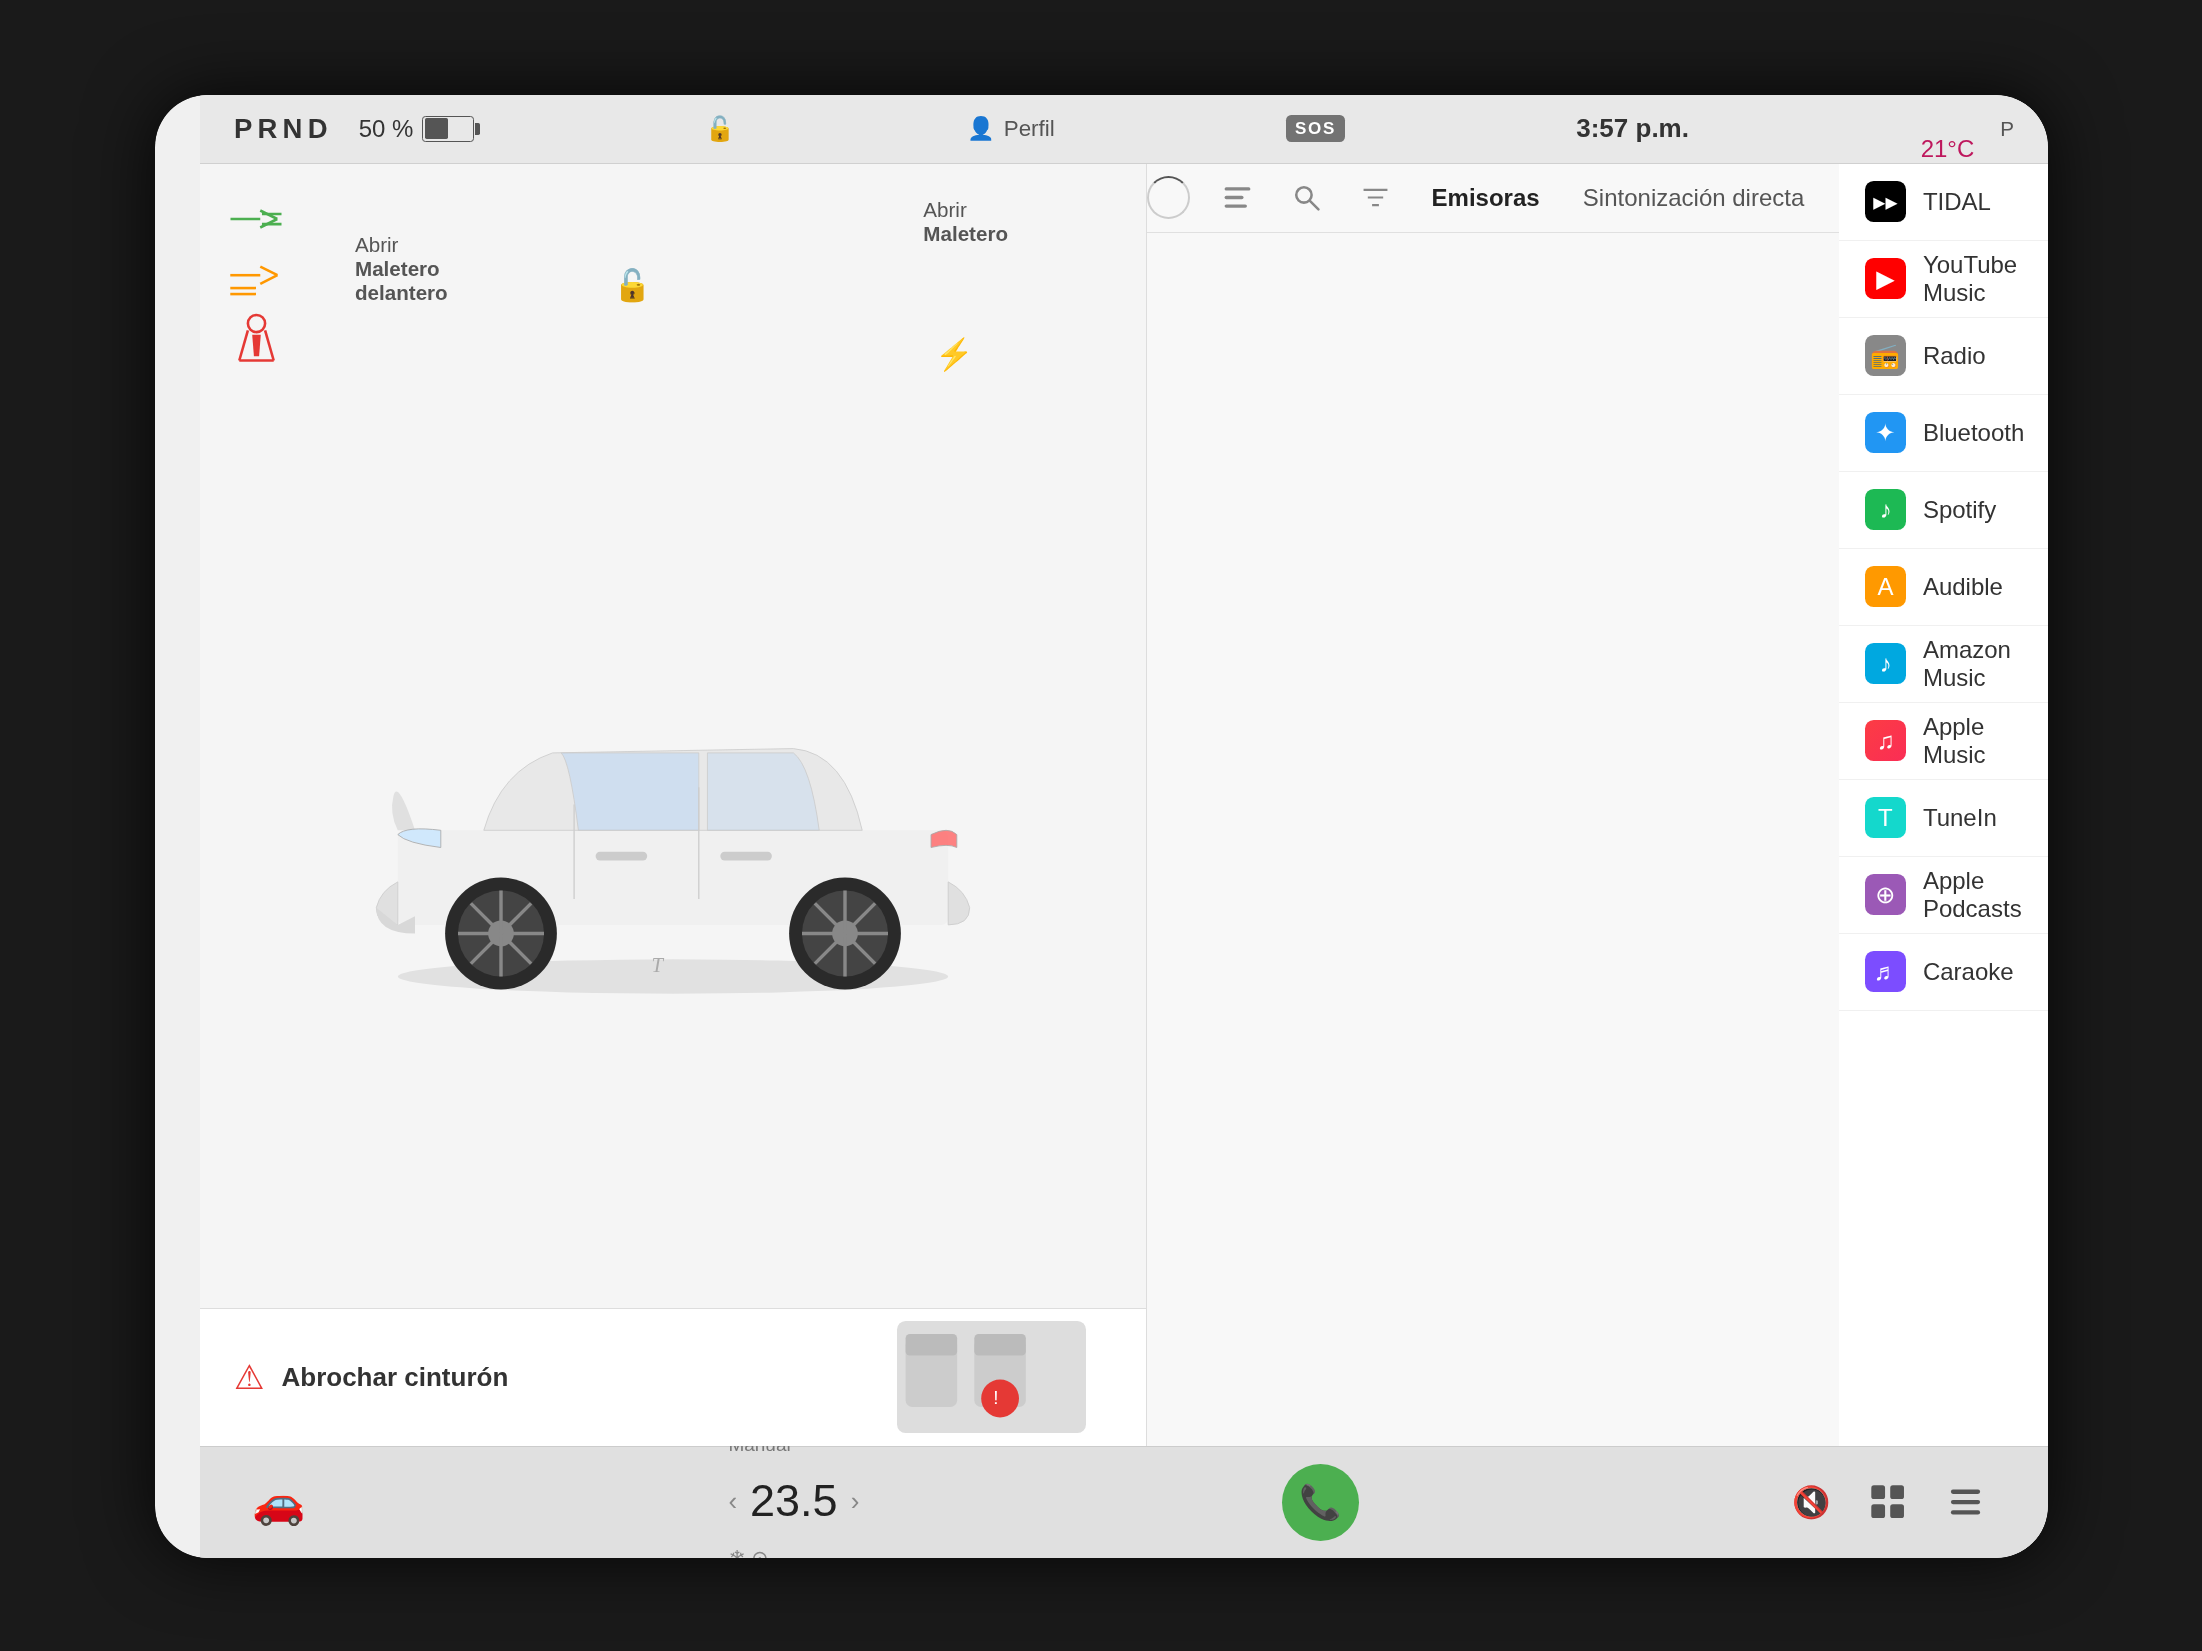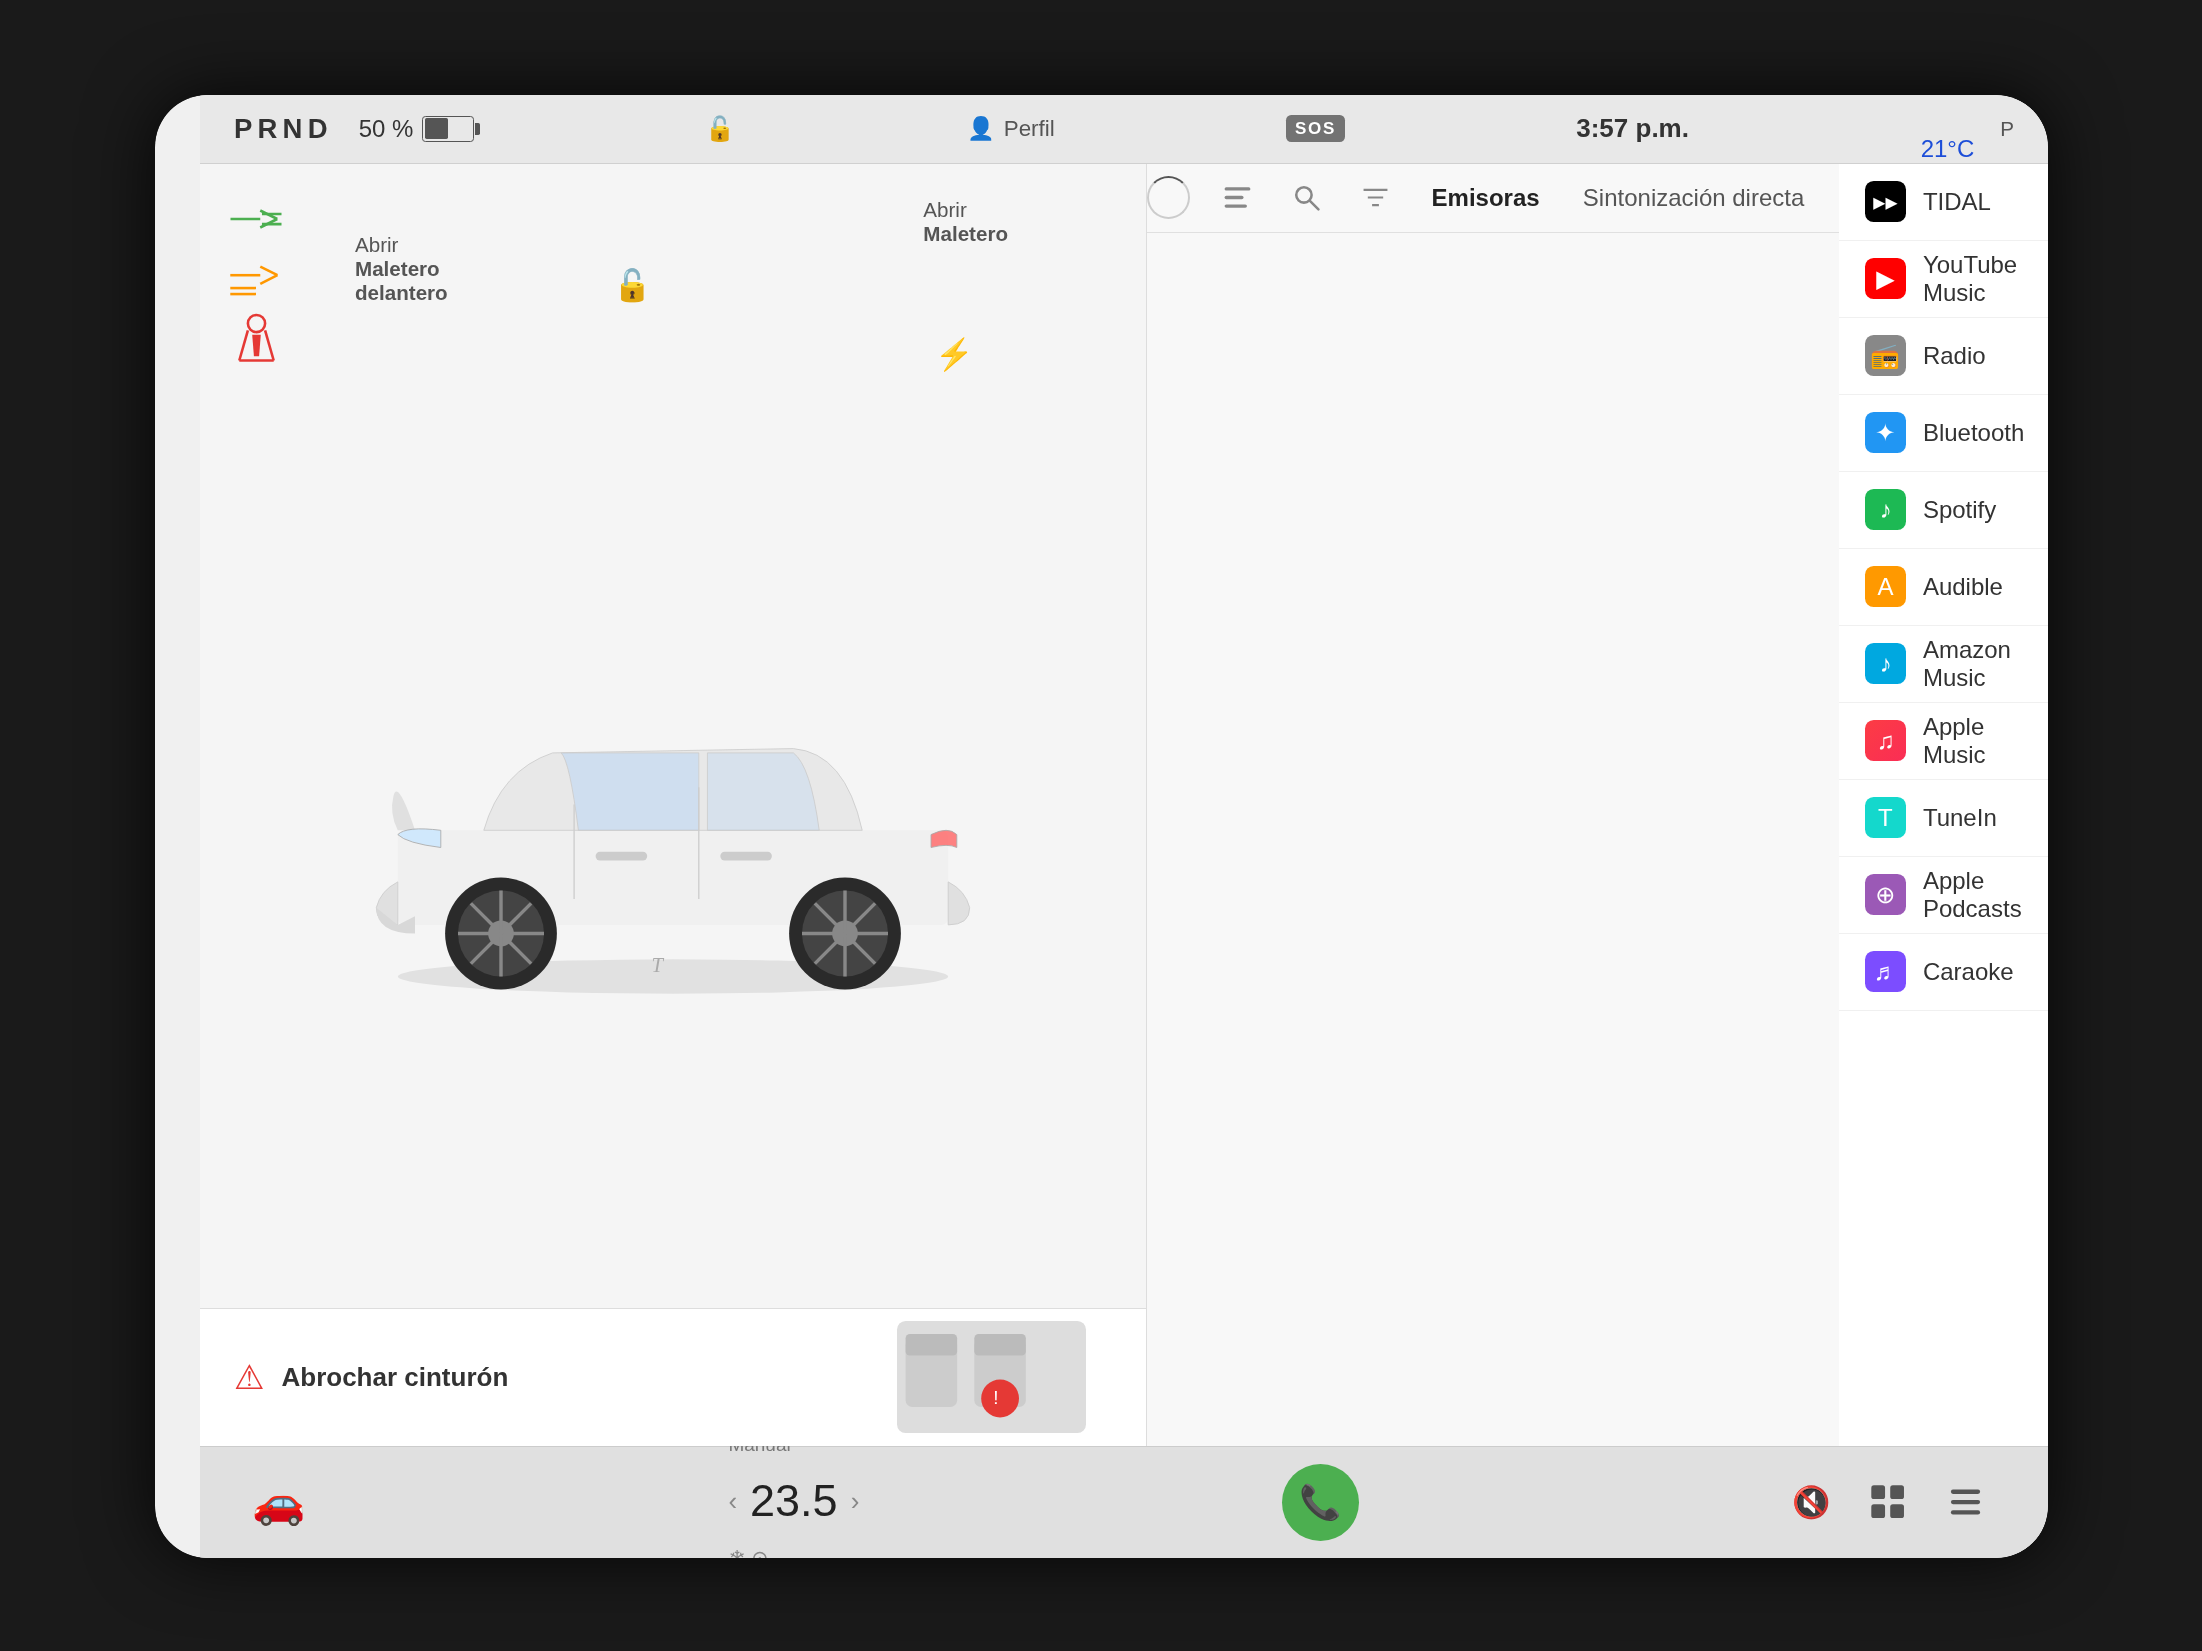--- a/index.html
+++ b/index.html
@@ -124,21 +124,21 @@
     }
 
     .time-display {
       font-size: 26px;
       font-weight: 600;
       color: #333;
     }
 
     .temp-display {
       font-size: 24px;
-      color: #1d4ed8;
+      color: #be185d;
       margin-top: 40px;
     }
 
     .status-bar-right {
       display: flex;
       align-items: center;
       gap: 17px;
     }
 
     

